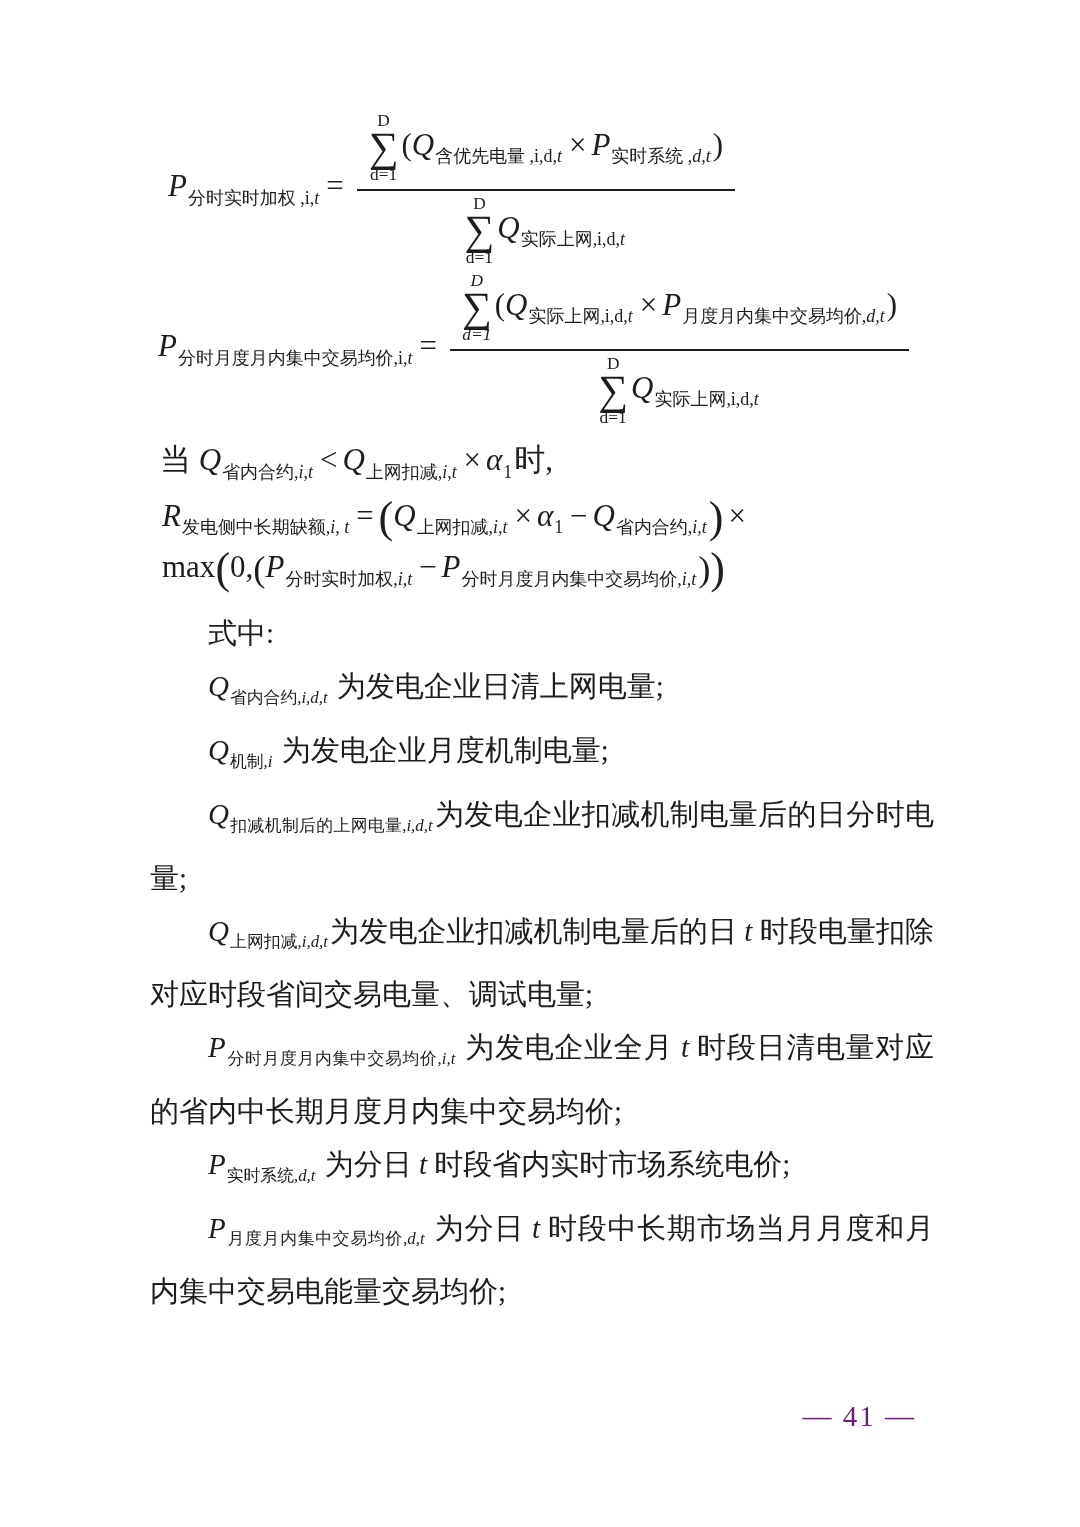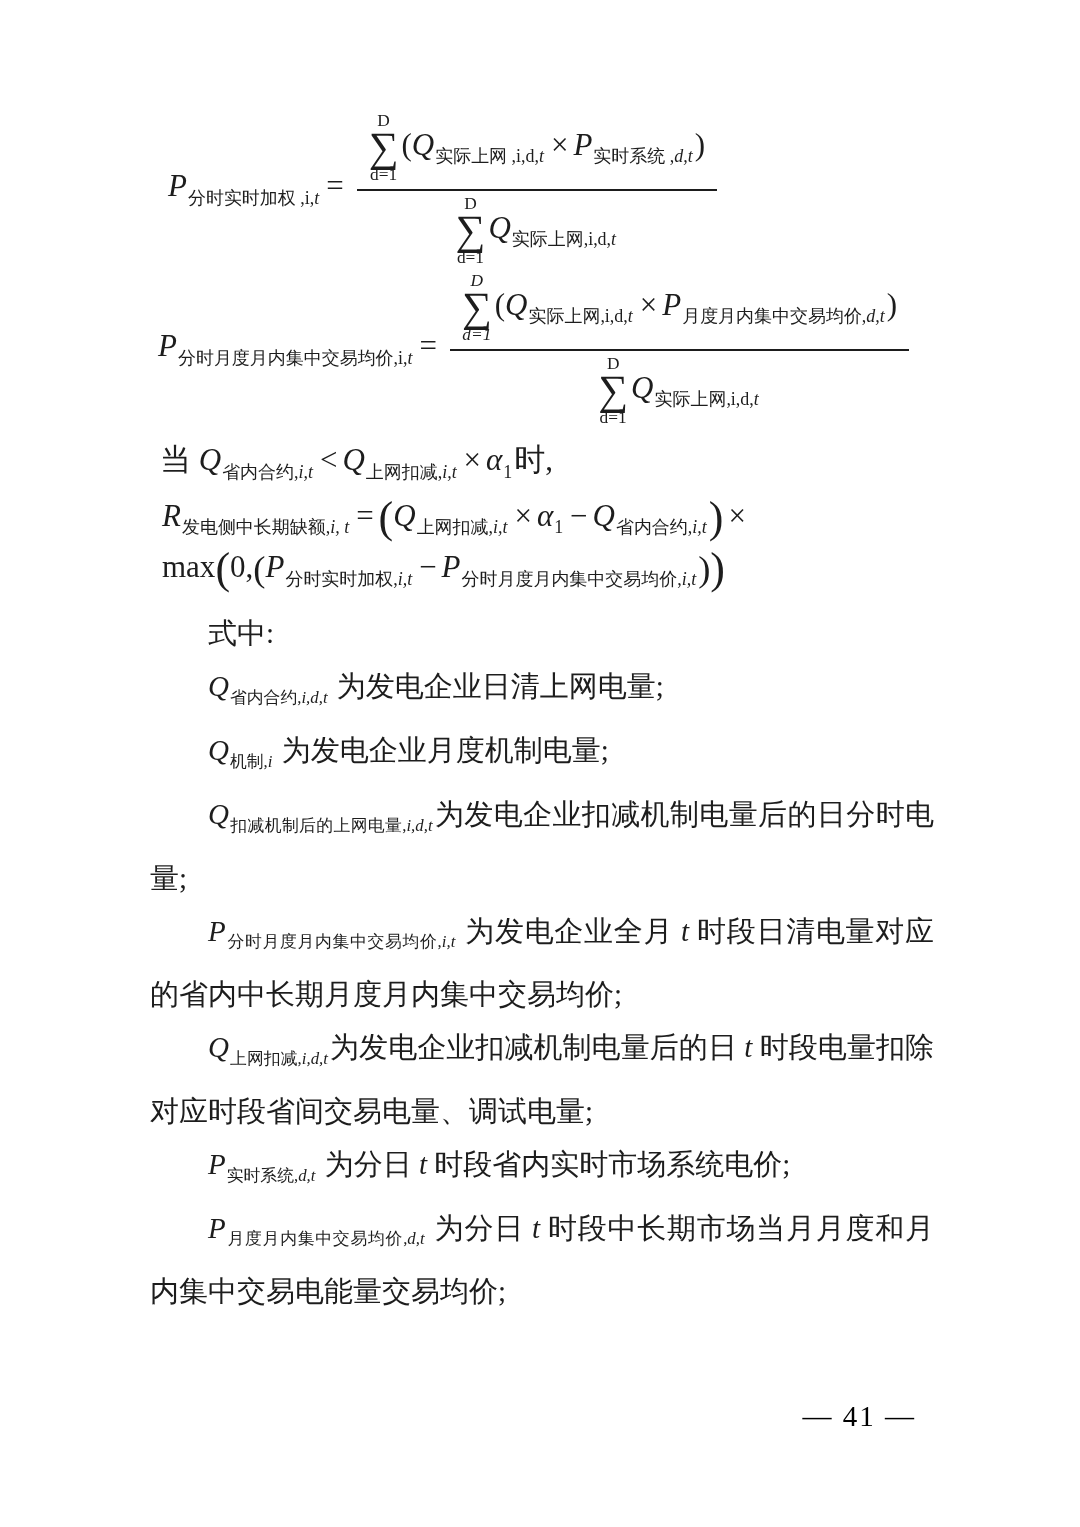--- a/index.html
+++ b/index.html
@@ -37,34 +37,34 @@
   .r1{margin-top:6px;padding-left:12px;font-size:31px;line-height:1.6;}
   .r2{padding-left:12px;font-size:31px;line-height:1.6;}
 
   
   .where{margin:14px 0 0 0;font-size:29px;line-height:53px;text-indent:2em;}
   .def{margin:0;font-size:29px;line-height:53px;text-indent:2em;
        text-align:justify;}
   .def .ts{font-size:0.58em;vertical-align:-0.4em;}
 
   .pagenum{position:absolute;right:164px;bottom:94px;font-size:29px;
-           letter-spacing:2px;color:#000000;}
+           letter-spacing:2px;color:#701a75;}
 </style>
 </head>
 <body>
 
 <div class="page">
   <div class="content">
 
     <div class="formula f1"><span class="tv">P</span><span class="ts"><span class="tn">分时实时加权 ,i,</span><span class="tv">t</span></span><span class="to">=</span><span class="tfrac">
           <span class="fnum"><span class="tsum">
               <span class="lim">D</span>
               <span class="sigma">∑</span>
               <span class="lim">d=1</span>
-            </span><span class="tn">(</span><span class="tv">Q</span><span class="ts"><span class="tn">实际上网 ,i,d,</span><span class="tv">t</span></span><span class="to">×</span><span class="tv">P</span><span class="ts"><span class="tn">实时系统 ,</span><span class="tv">d,t</span></span><span class="tn">)</span></span>
+            </span><span class="tn">(</span><span class="tv">Q</span><span class="ts"><span class="tn">含优先电量 ,i,d,</span><span class="tv">t</span></span><span class="to">×</span><span class="tv">P</span><span class="ts"><span class="tn">实时系统 ,</span><span class="tv">d,t</span></span><span class="tn">)</span></span>
           <span class="fden"><span class="tsum">
               <span class="lim">D</span>
               <span class="sigma">∑</span>
               <span class="lim">d=1</span>
             </span><span class="tv">Q</span><span class="ts"><span class="tn">实际上网,i,d,</span><span class="tv">t</span></span></span>
         </span></div>
 
     <div class="formula f2"><span class="tv">P</span><span class="ts"><span class="tn">分时月度月内集中交易均价,i,</span><span class="tv">t</span></span><span class="to">=</span><span class="tfrac">
           <span class="fnum"><span class="tsum">
               <span class="lim tv">D</span>
@@ -83,22 +83,22 @@
     <div class="formula r1"><span class="tv">R</span><span class="ts"><span class="tn">发电侧中长期缺额,</span><span class="tv">i, t</span></span><span class="to">=</span><span class="tb b1">(</span><span class="tv">Q</span><span class="ts"><span class="tn">上网扣减,</span><span class="tv">i,t</span></span><span class="to">×</span><span class="tv">α</span><span class="ts"><span class="tn">1</span></span><span class="to">−</span><span class="tv">Q</span><span class="ts"><span class="tn">省内合约,</span><span class="tv">i,t</span></span><span class="tb b1">)</span><span class="to">×</span></div>
 
     <div class="formula r2"><span class="tn">max</span><span class="tb b1">(</span><span class="tn">0,</span><span class="tb b2">(</span><span class="tv">P</span><span class="ts"><span class="tn">分时实时加权,</span><span class="tv">i,t</span></span><span class="to">−</span><span class="tv">P</span><span class="ts"><span class="tn">分时月度月内集中交易均价,</span><span class="tv">i,t</span></span><span class="tb b2">)</span><span class="tb b1">)</span></div>
 
     <p class="where">式中:</p>
 
     <div>
       <p class="def"><span class="tv">Q</span><span class="ts"><span class="tn">省内合约,</span><span class="tv">i,d,t</span></span><span class="tn"> 为发电企业日清上网电量;</span></p>
       <p class="def"><span class="tv">Q</span><span class="ts"><span class="tn">机制,</span><span class="tv">i</span></span><span class="tn"> 为发电企业月度机制电量;</span></p>
       <p class="def"><span class="tv">Q</span><span class="ts"><span class="tn">扣减机制后的上网电量,</span><span class="tv">i,d,t</span></span><span class="tn">为发电企业扣减机制电量后的日分时电量;</span></p>
+      <p class="def"><span class="tv">Q</span><span class="ts"><span class="tn">上网扣减,</span><span class="tv">i,d,t</span></span><span class="tn">为发电企业扣减机制电量后的日 </span><span class="tv">t</span><span class="tn"> 时段电量扣除对应时段省间交易电量、调试电量;</span></p>
       <p class="def"><span class="tv">P</span><span class="ts"><span class="tn">分时月度月内集中交易均价,</span><span class="tv">i,t</span></span><span class="tn"> 为发电企业全月 </span><span class="tv">t</span><span class="tn"> 时段日清电量对应的省内中长期月度月内集中交易均价;</span></p>
-      <p class="def"><span class="tv">Q</span><span class="ts"><span class="tn">上网扣减,</span><span class="tv">i,d,t</span></span><span class="tn">为发电企业扣减机制电量后的日 </span><span class="tv">t</span><span class="tn"> 时段电量扣除对应时段省间交易电量、调试电量;</span></p>
       <p class="def"><span class="tv">P</span><span class="ts"><span class="tn">实时系统,</span><span class="tv">d,t</span></span><span class="tn"> 为分日 </span><span class="tv">t</span><span class="tn"> 时段省内实时市场系统电价;</span></p>
       <p class="def"><span class="tv">P</span><span class="ts"><span class="tn">月度月内集中交易均价,</span><span class="tv">d,t</span></span><span class="tn"> 为分日 </span><span class="tv">t</span><span class="tn"> 时段中长期市场当月月度和月内集中交易电能量交易均价;</span></p>
     </div>
 
   </div>
 
   <div class="pagenum">— 41 —</div>
 </div>
 
 </body></html>

